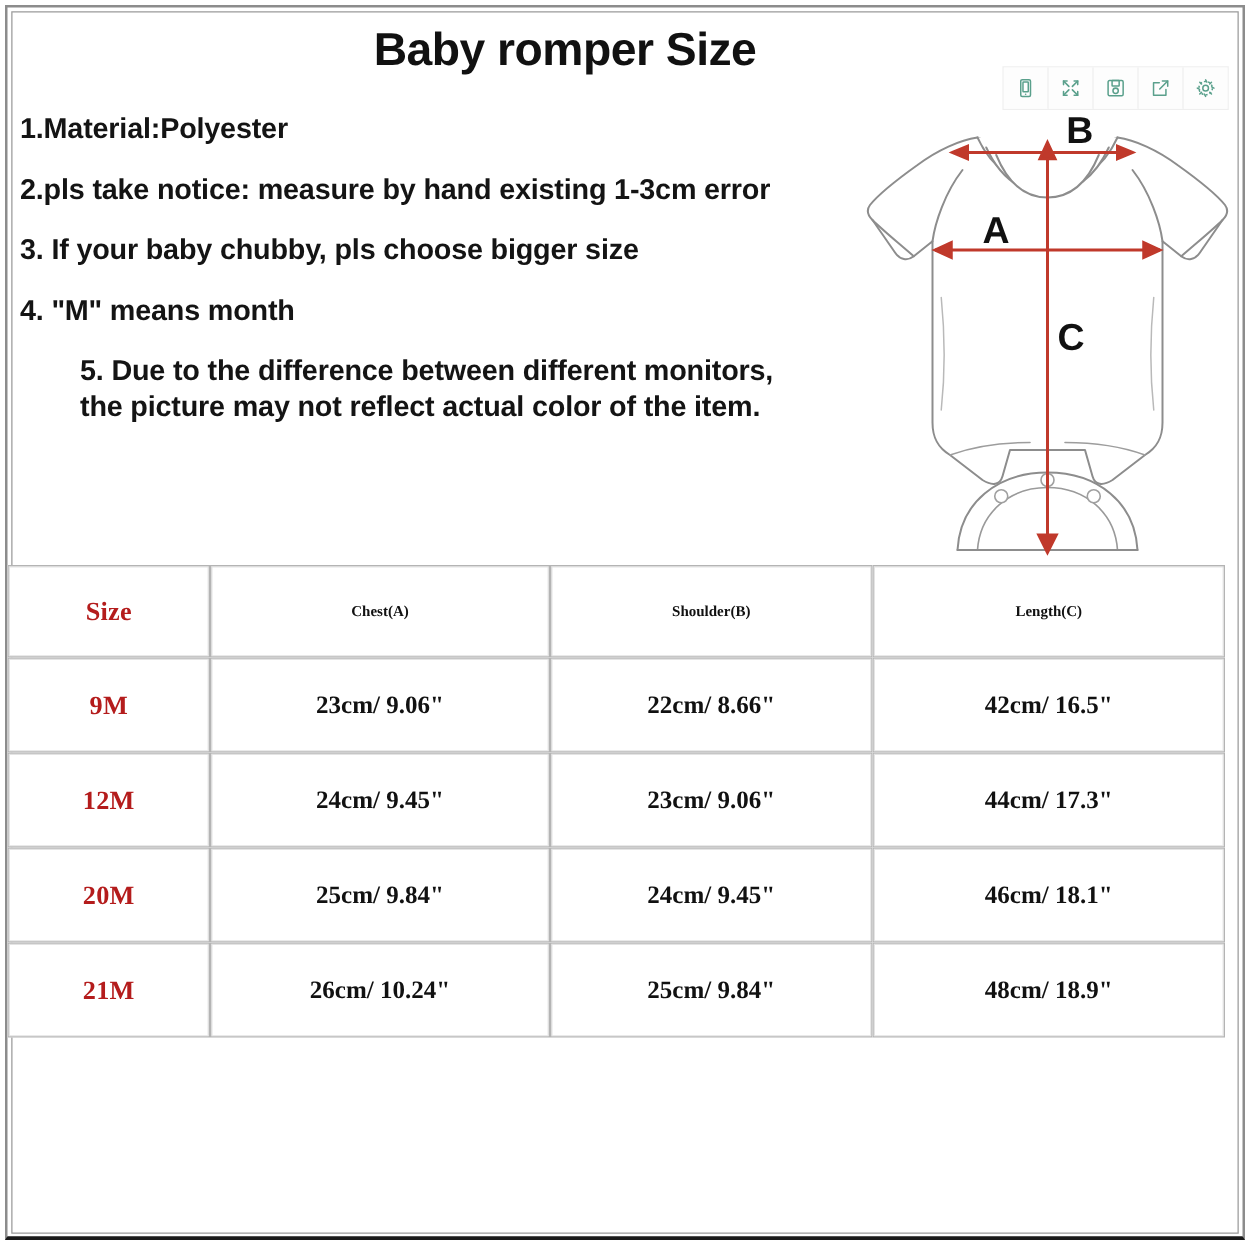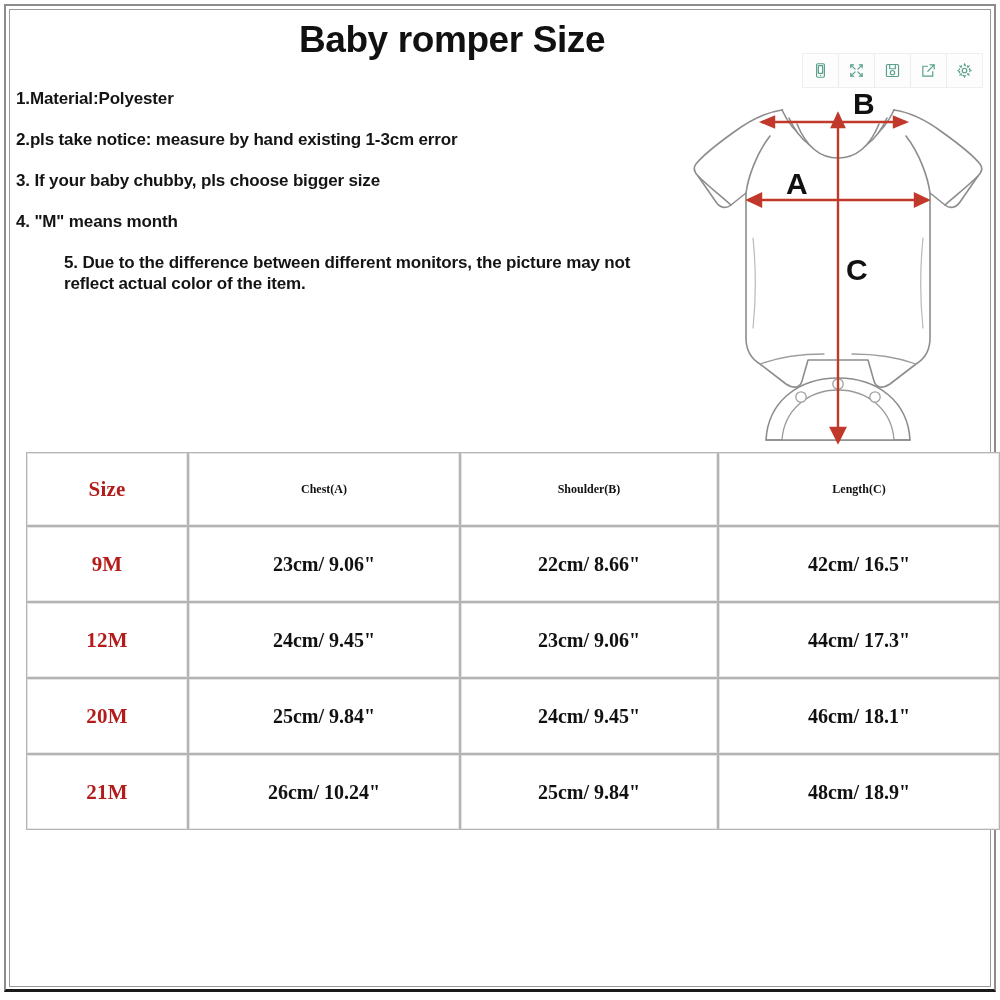--- a/index.html
+++ b/index.html
@@ -62,21 +62,21 @@
   }
 
   
   #notes {
     position: absolute;
     left: 16px;
     top: 88px;
     width: 640px;
   }
   .note-line {
-    font-size: 17px;
+    font-size: 23px;
     font-weight: 700;
     color: #141414;
     line-height: 1.24;
     margin-bottom: 20px;
     letter-spacing: -0.15px;
   }
   .note-line:last-child { margin-bottom: 0; margin-left: 48px; }
 
   
   #icon-bar {
@@ -107,21 +107,21 @@
     left: 690px;
     top: 92px;
     width: 296px;
     height: 362px;
   }
   #romper svg { display: block; }
 
   
   #size-table {
     position: absolute;
-    left: 26px;
+    left: 6px;
     top: 452px;
     width: 974px;
     border-collapse: separate;
     border-spacing: 0;
     table-layout: fixed;
     border-radius: 13px;
   }
   #size-table td, #size-table th {
     border: 1px solid #b4b4b4;
     box-shadow: inset 1px 1px 0 #e4e4e4, inset -1px -1px 0 #e9e9e9;

